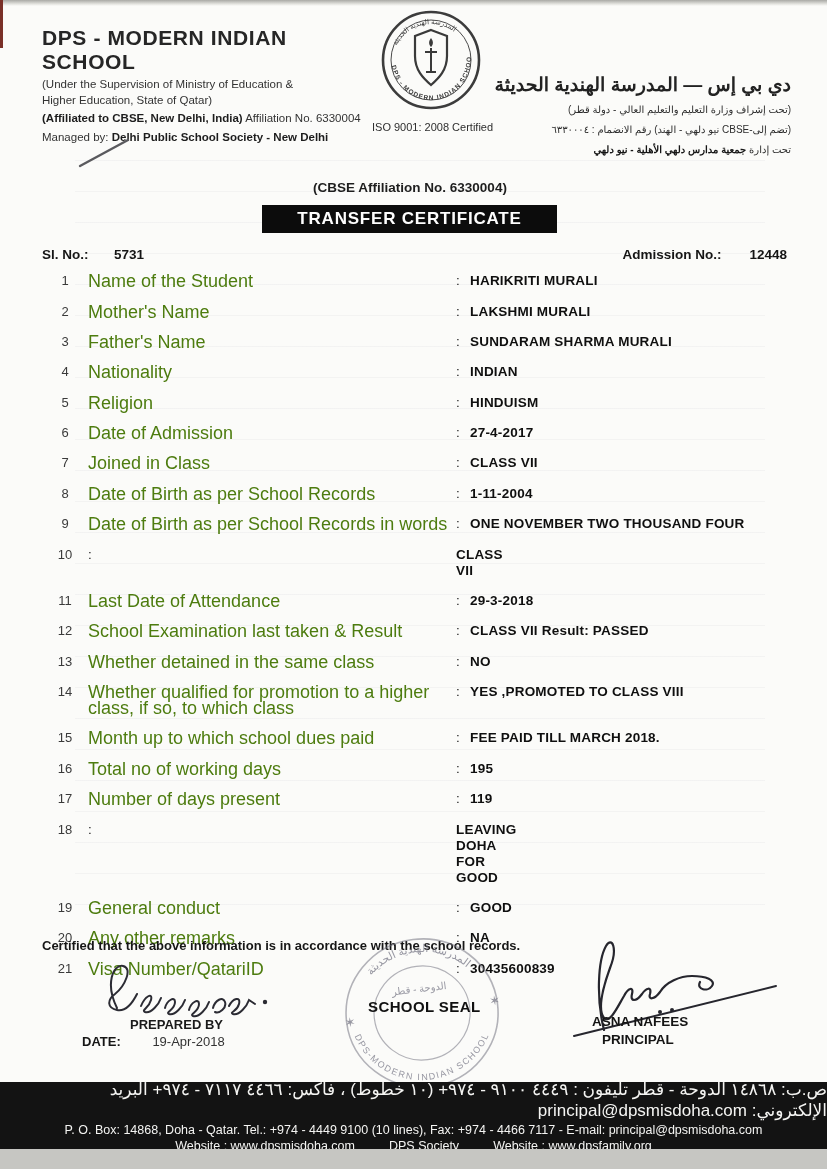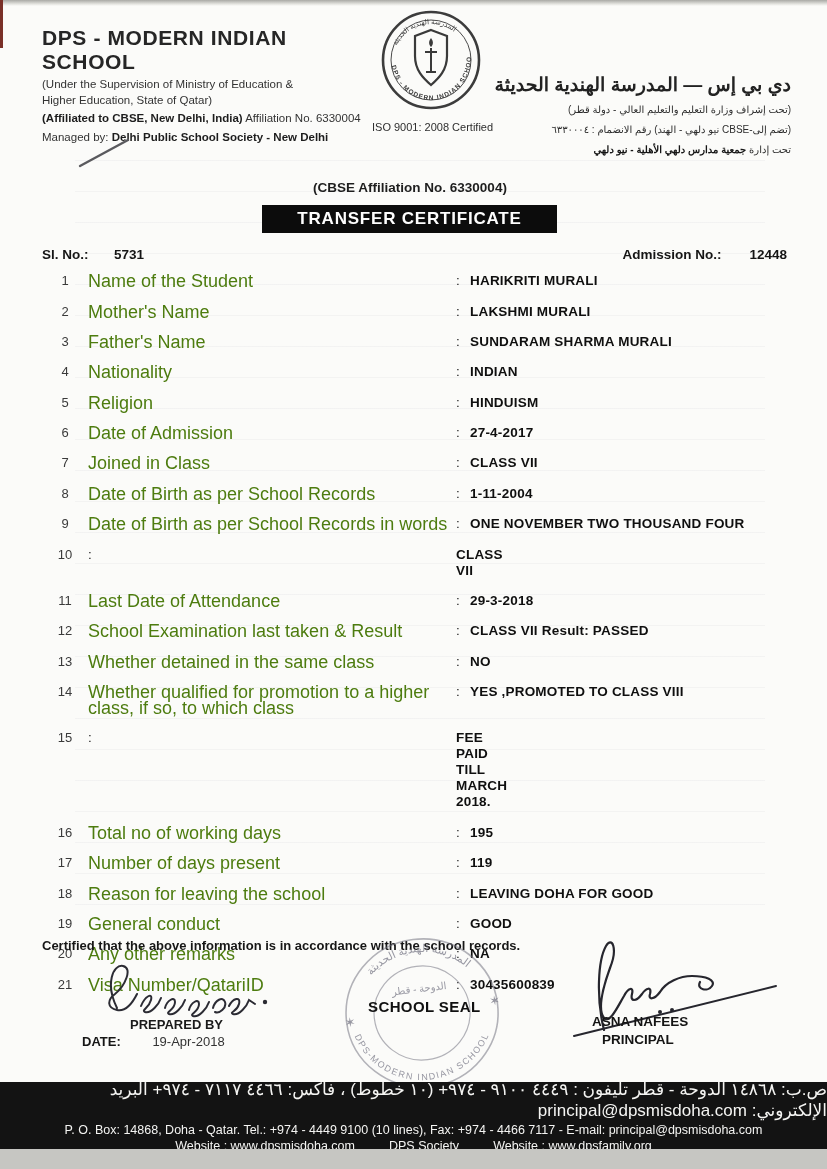--- a/index.html
+++ b/index.html
@@ -228,41 +228,41 @@
 
   <div class="crow">
     <span class="num">14</span>
     <span class="lbl">Whether qualified for promotion to a higher class, if so, to which class</span>
     <span class="col">:</span>
     <span class="val">YES ,PROMOTED TO CLASS VIII</span>
   </div>
 
   <div class="crow">
     <span class="num">15</span>
+    <span class="lbl">Month up to which school dues paid</span>
     <span class="col">:</span>
     <span class="val">FEE PAID TILL MARCH 2018.</span>
   </div>
 
   <div class="crow">
     <span class="num">16</span>
     <span class="lbl">Total no of working days</span>
     <span class="col">:</span>
     <span class="val">195</span>
   </div>
 
   <div class="crow">
     <span class="num">17</span>
     <span class="lbl">Number of days present</span>
     <span class="col">:</span>
     <span class="val">119</span>
   </div>
 
   <div class="crow">
     <span class="num">18</span>
-    <span class="lbl">Reason for leaving the school</span>
     <span class="col">:</span>
     <span class="val">LEAVING DOHA FOR GOOD</span>
   </div>
 
   <div class="crow">
     <span class="num">19</span>
     <span class="lbl">General conduct</span>
     <span class="col">:</span>
     <span class="val">GOOD</span>
   </div>

